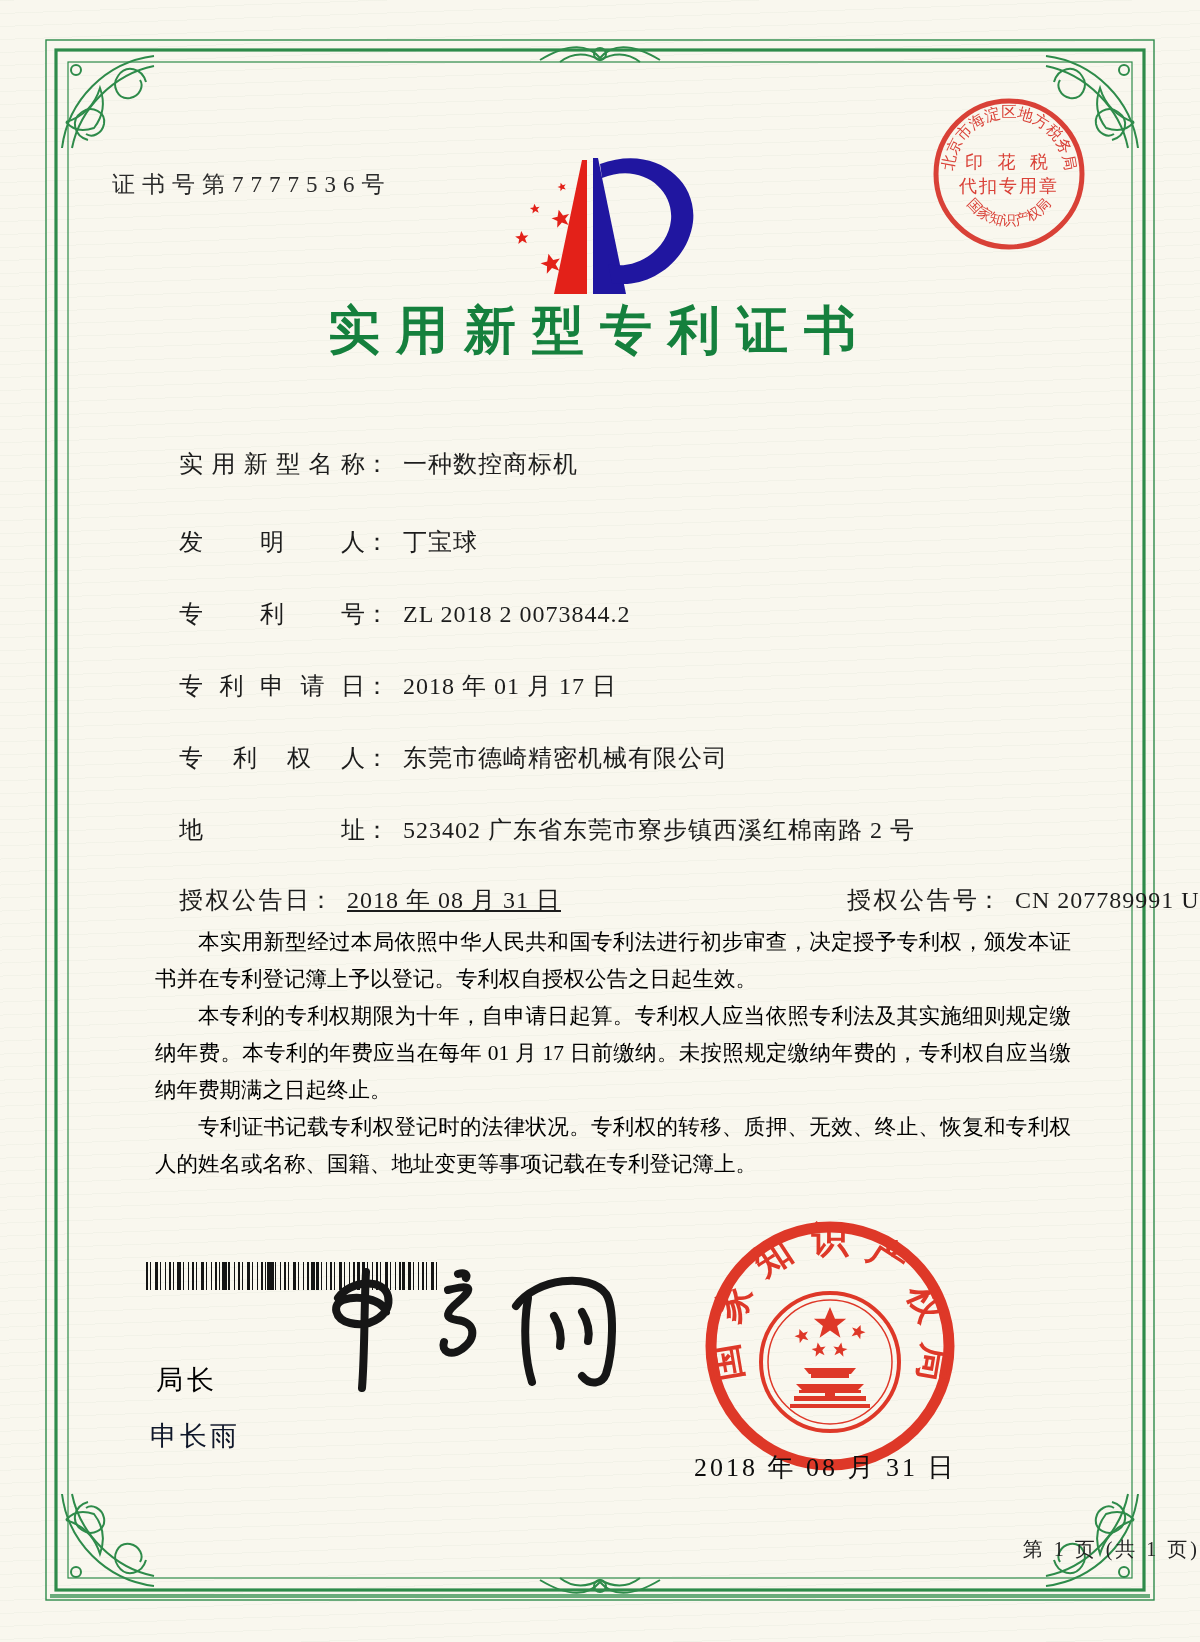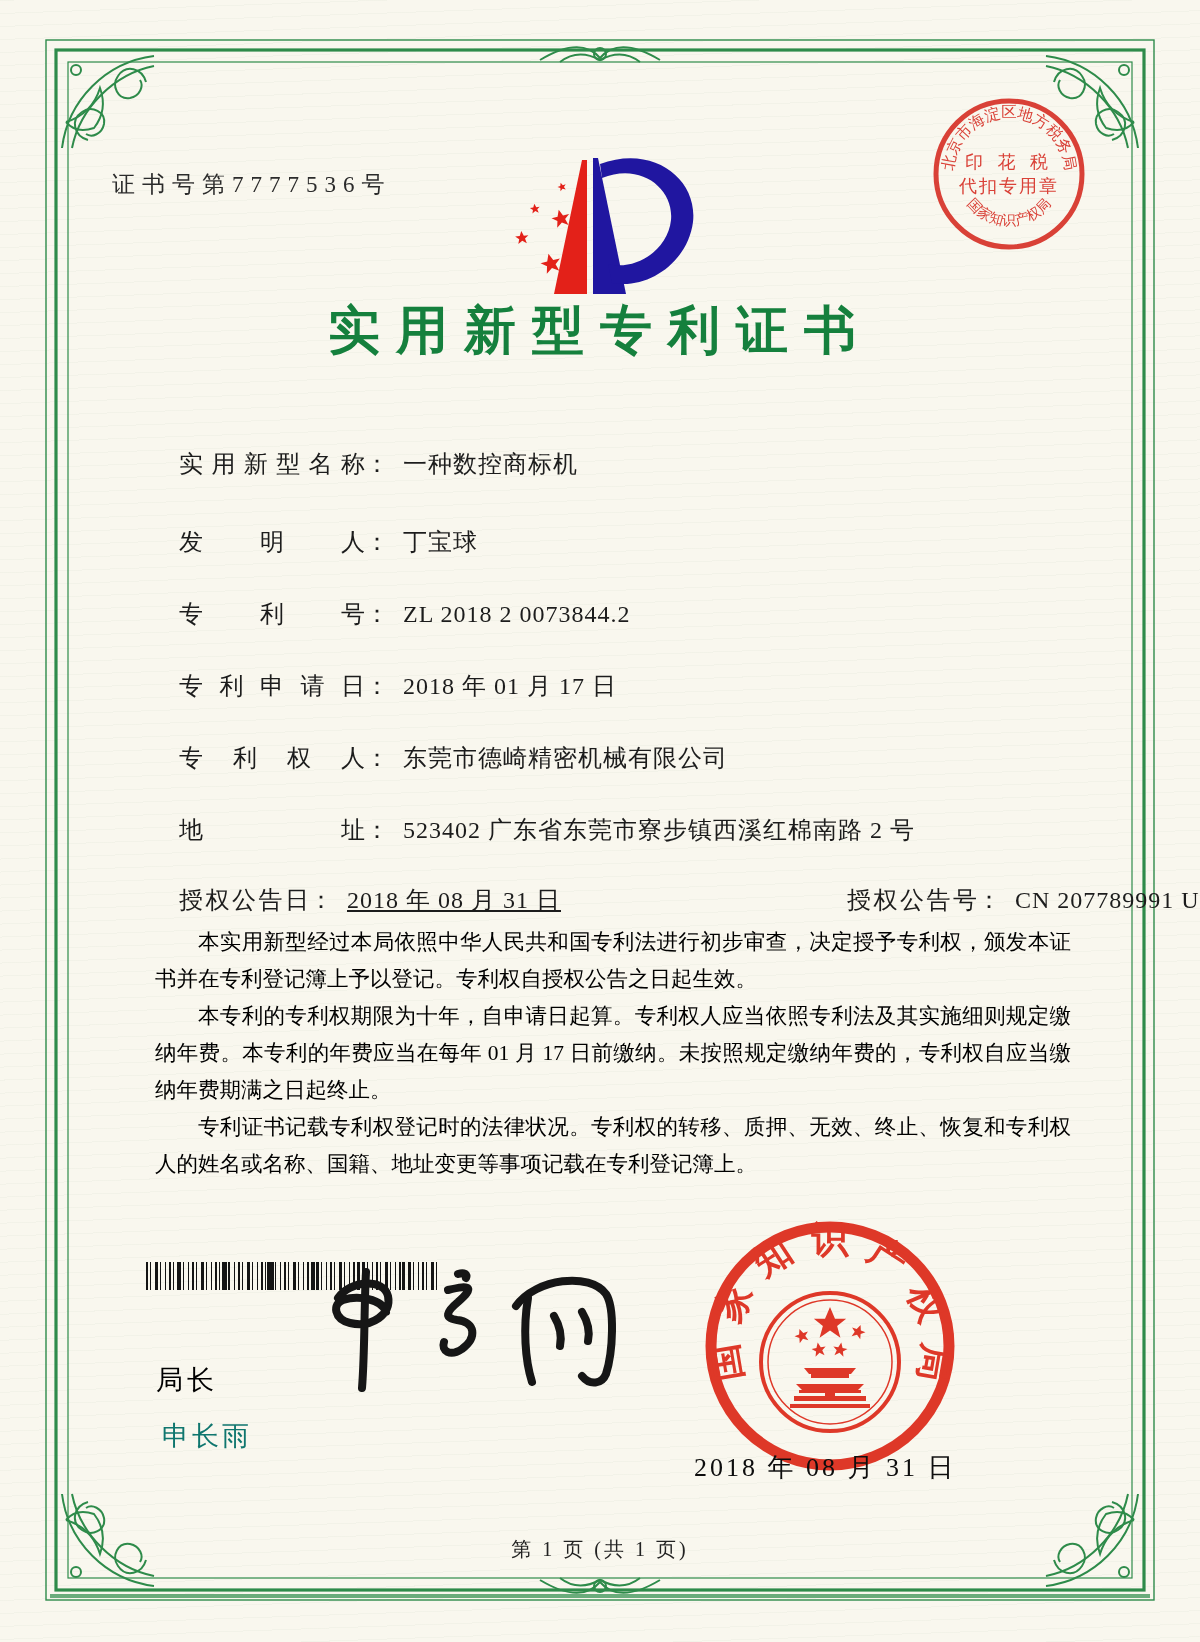--- a/index.html
+++ b/index.html
@@ -28,24 +28,24 @@
   .body-text p{margin:0;text-indent:2em;}
   .barcode{left:146px;top:1262px;width:292px;height:28px;
     background:
       repeating-linear-gradient(90deg,#141414 0 2px,transparent 2px 4px,#141414 4px 5px,transparent 5px 9px,
         #141414 9px 12px,transparent 12px 14px,#141414 14px 15px,transparent 15px 19px,
         #141414 19px 20px,transparent 20px 23px),
       repeating-linear-gradient(90deg,transparent 0 31px,#141414 31px 34px,transparent 34px 37px,#141414 37px 38px,transparent 38px 45px);
   }
   .director-label{left:156px;top:1362px;font-size:27px;font-family:"Liberation Sans","DejaVu Sans",sans-serif;
                   font-weight:500;letter-spacing:4px;color:#000000;}
-  .director-name{left:162px;top:1418px;font-size:27px;font-family:"Liberation Sans","DejaVu Sans",sans-serif;
-                 font-weight:500;letter-spacing:3px;color:#0f766e;}
+  .director-name{left:150px;top:1418px;font-size:27px;font-family:"Liberation Sans","DejaVu Sans",sans-serif;
+                 font-weight:500;letter-spacing:3px;color:#0f172a;}
   .seal-date{left:694px;top:1450px;font-size:26px;letter-spacing:3px;color:#0d0d0d;z-index:6;}
-  .footer{left:0;right:0;top:1536px;text-align:center;font-size:20px;letter-spacing:3px;color:#222;}
+  .footer{left:0;right:0;top:1536px;text-align:right;font-size:20px;letter-spacing:3px;color:#222;}
   svg text{font-family:"Liberation Serif","DejaVu Serif",serif;}
 </style>
 </head>
 <body>
 
 <div class="page">
 
   <svg class="abs" style="left:0;top:0;" width="1200" height="1642" viewBox="0 0 1200 1642">
     <g stroke="#2e8b4a" fill="none">
       <rect x="46" y="40" width="1108" height="1560" stroke-width="1.4"></rect>

